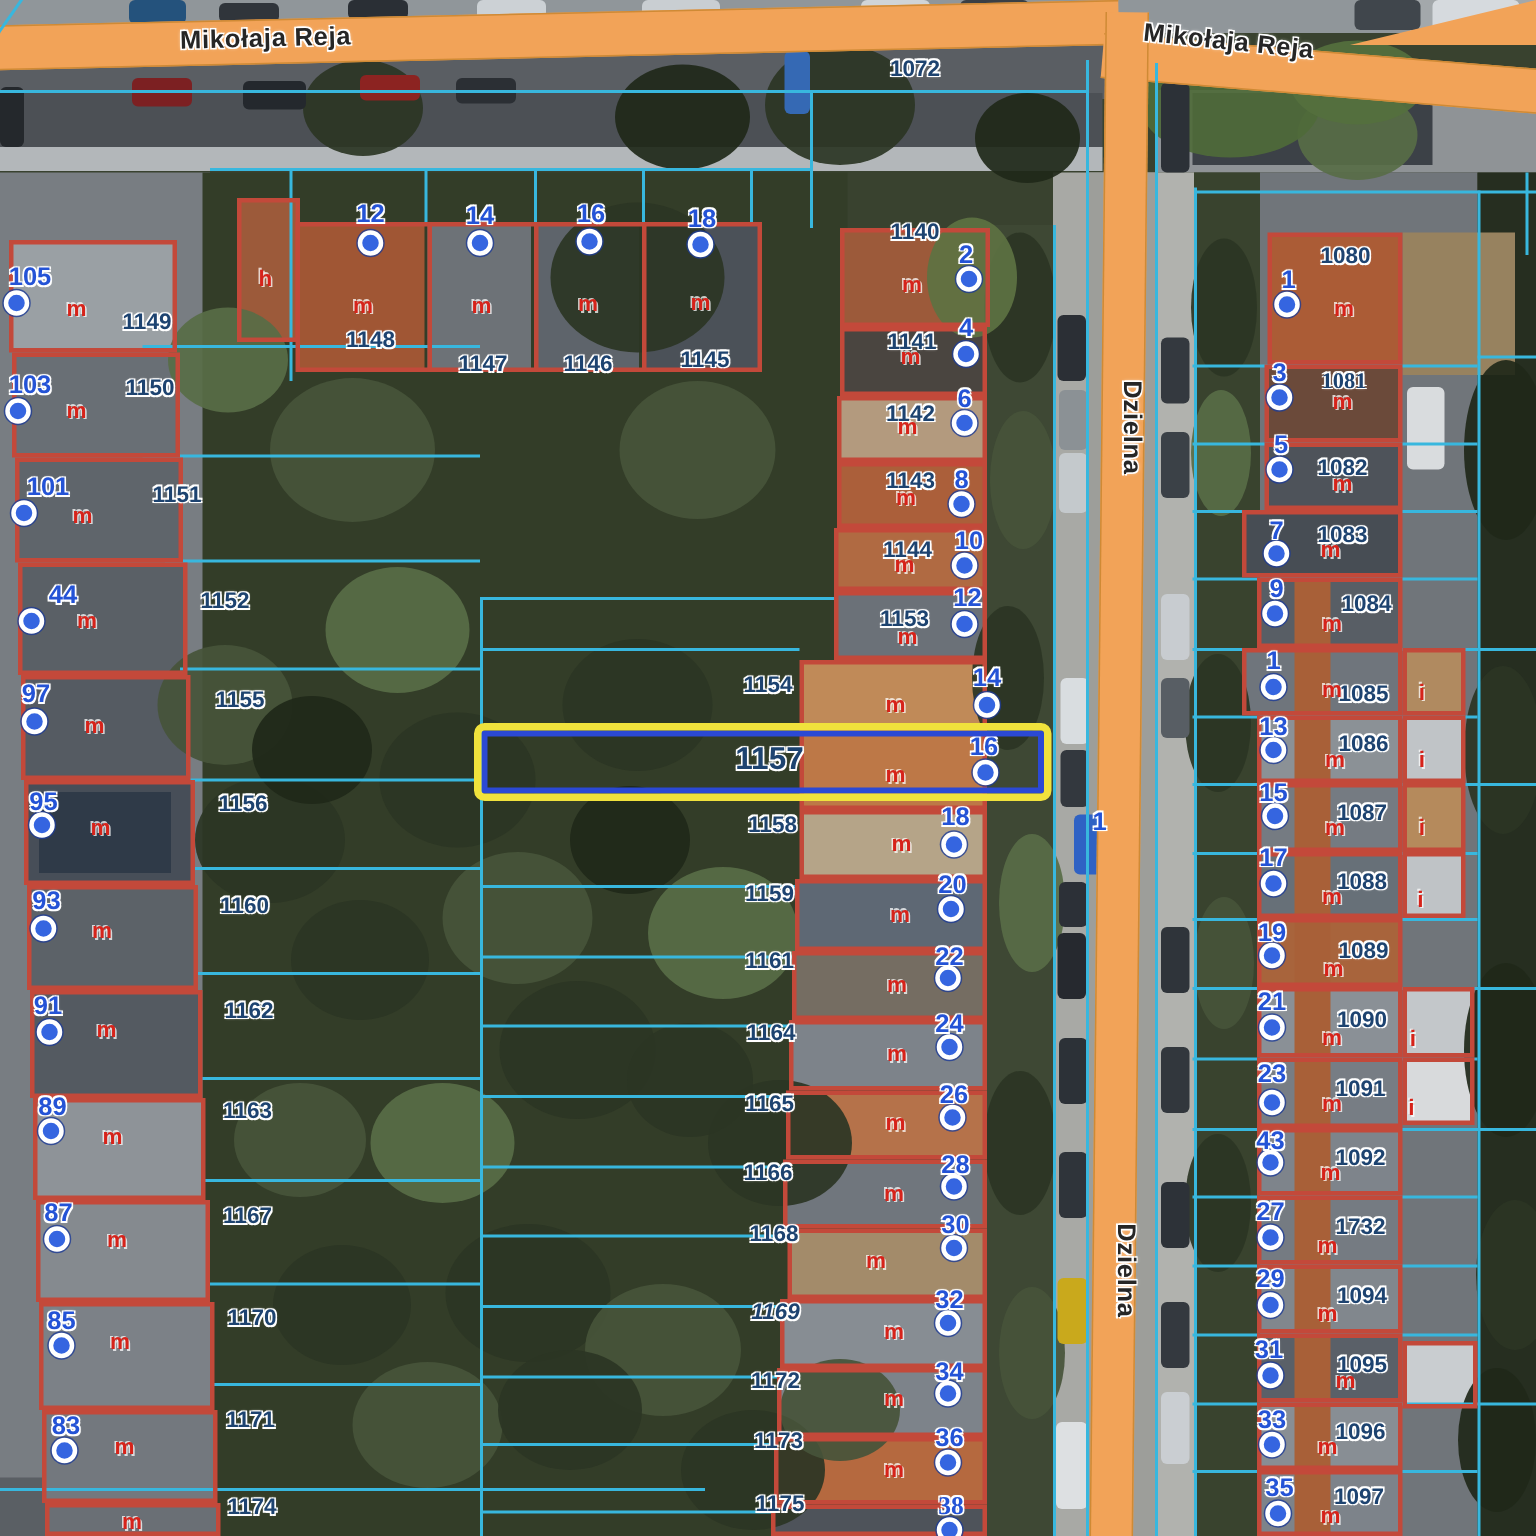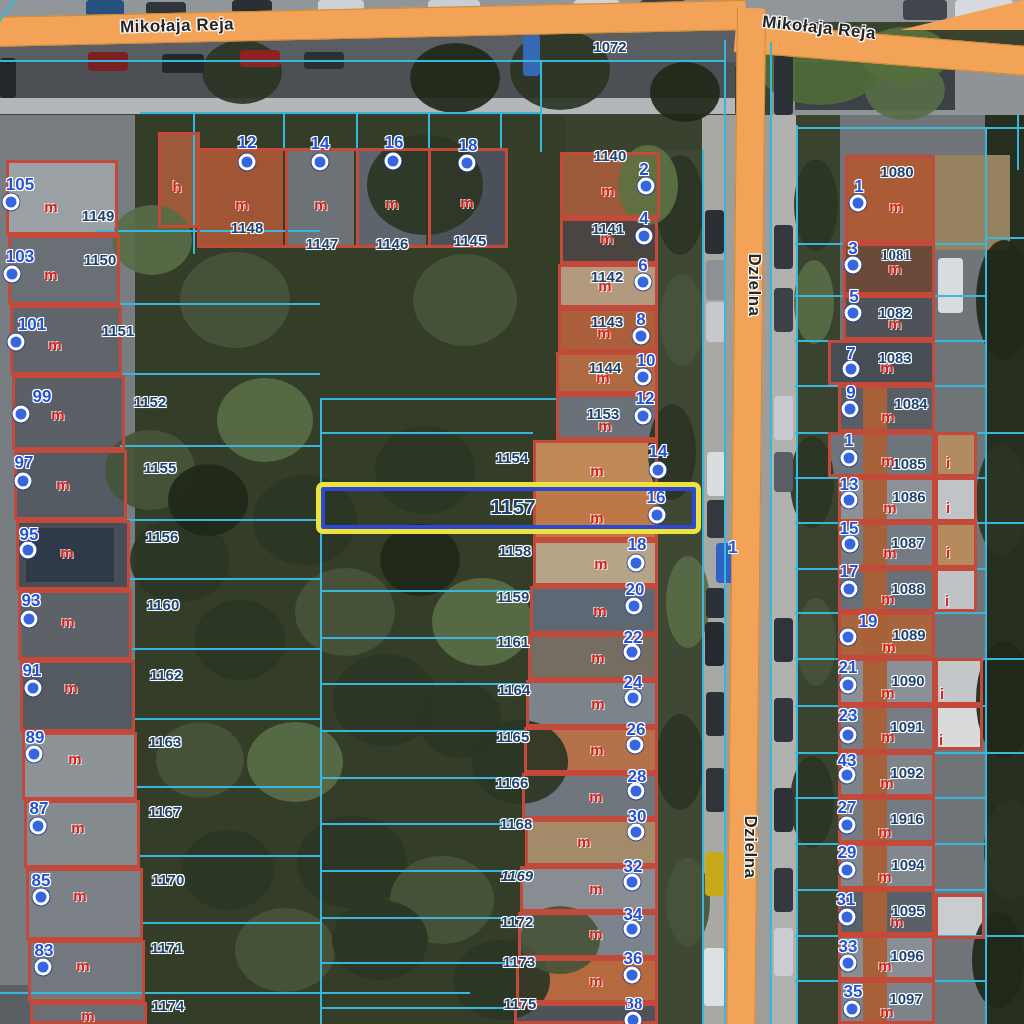--- a/index.html
+++ b/index.html
@@ -373,21 +373,21 @@
       <div class="plabel" style="left: 895px; top: 358px;">1083</div>
       <div class="plabel" style="left: 911px; top: 404px;">1084</div>
       <div class="plabel" style="left: 909px; top: 452px; margin-top: 12px;">1085</div>
       <div class="plabel" style="left: 909px; top: 497px;">1086</div>
       <div class="plabel" style="left: 908px; top: 543px;">1087</div>
       <div class="plabel" style="left: 908px; top: 589px;">1088</div>
       <div class="plabel" style="left: 909px; top: 635px;">1089</div>
       <div class="plabel" style="left: 908px; top: 681px;">1090</div>
       <div class="plabel" style="left: 907px; top: 727px;">1091</div>
       <div class="plabel" style="left: 907px; top: 773px;">1092</div>
-      <div class="plabel" style="left: 907px; top: 819px;">1916</div>
+      <div class="plabel" style="left: 907px; top: 819px;">1732</div>
       <div class="plabel" style="left: 908px; top: 865px;">1094</div>
       <div class="plabel" style="left: 908px; top: 911px;">1095</div>
       <div class="plabel" style="left: 907px; top: 956px;">1096</div>
       <div class="plabel" style="left: 906px; top: 999px;">1097</div>
       <div class="letter" style="left: 177px; top: 187px;">h</div>
       <div class="letter" style="left: 242px; top: 205px;">m</div>
       <div class="letter" style="left: 321px; top: 205px;">m</div>
       <div class="letter" style="left: 392px; top: 204px;">m</div>
       <div class="letter" style="left: 467px; top: 203px;">m</div>
       <div class="letter" style="left: 51px; top: 207px;">m</div>
@@ -445,21 +445,21 @@
       <div class="letter" style="left: 947px; top: 601px;">i</div>
       <div class="letter" style="left: 942px; top: 694px;">i</div>
       <div class="letter" style="left: 941px; top: 740px;">i</div>
       <div class="acircle" style="left: 11px; top: 202px;"></div>
       <div class="alabel" style="left: 20px; top: 186px;">105</div>
       <div class="acircle" style="left: 12px; top: 274px;"></div>
       <div class="alabel" style="left: 20px; top: 258px;">103</div>
       <div class="acircle" style="left: 16px; top: 342px;"></div>
       <div class="alabel" style="left: 32px; top: 326px;">101</div>
       <div class="acircle" style="left: 21px; top: 414px;"></div>
-      <div class="alabel" style="left: 42px; top: 398px;">99</div>
+      <div class="alabel" style="left: 42px; top: 398px;">44</div>
       <div class="acircle" style="left: 23px; top: 481px;"></div>
       <div class="alabel" style="left: 24px; top: 464px;">97</div>
       <div class="acircle" style="left: 28px; top: 550px;"></div>
       <div class="alabel" style="left: 29px; top: 536px;">95</div>
       <div class="acircle" style="left: 29px; top: 619px;"></div>
       <div class="alabel" style="left: 31px; top: 602px;">93</div>
       <div class="acircle" style="left: 33px; top: 688px;"></div>
       <div class="alabel" style="left: 32px; top: 672px;">91</div>
       <div class="acircle" style="left: 34px; top: 754px;"></div>
       <div class="alabel" style="left: 35px; top: 739px;">89</div>
@@ -528,21 +528,21 @@
       <div class="alabel" style="left: 851px; top: 394px;">9</div>
       <div class="acircle" style="left: 849px; top: 458px;"></div>
       <div class="alabel" style="left: 849px; top: 442px;">1</div>
       <div class="acircle" style="left: 849px; top: 500px;"></div>
       <div class="alabel" style="left: 849px; top: 486px;">13</div>
       <div class="acircle" style="left: 850px; top: 544px;"></div>
       <div class="alabel" style="left: 849px; top: 530px;">15</div>
       <div class="acircle" style="left: 849px; top: 589px;"></div>
       <div class="alabel" style="left: 849px; top: 573px;">17</div>
       <div class="acircle" style="left: 848px; top: 637px;"></div>
-      <div class="alabel" style="left: 848px; top: 623px; margin-left: 20px;">19</div>
+      <div class="alabel" style="left: 848px; top: 623px;">19</div>
       <div class="acircle" style="left: 848px; top: 685px;"></div>
       <div class="alabel" style="left: 848px; top: 669px;">21</div>
       <div class="acircle" style="left: 848px; top: 735px;"></div>
       <div class="alabel" style="left: 848px; top: 717px;">23</div>
       <div class="acircle" style="left: 847px; top: 775px;"></div>
       <div class="alabel" style="left: 847px; top: 762px;">43</div>
       <div class="acircle" style="left: 847px; top: 825px;"></div>
       <div class="alabel" style="left: 847px; top: 809px;">27</div>
       <div class="acircle" style="left: 847px; top: 870px;"></div>
       <div class="alabel" style="left: 847px; top: 854px;">29</div>

